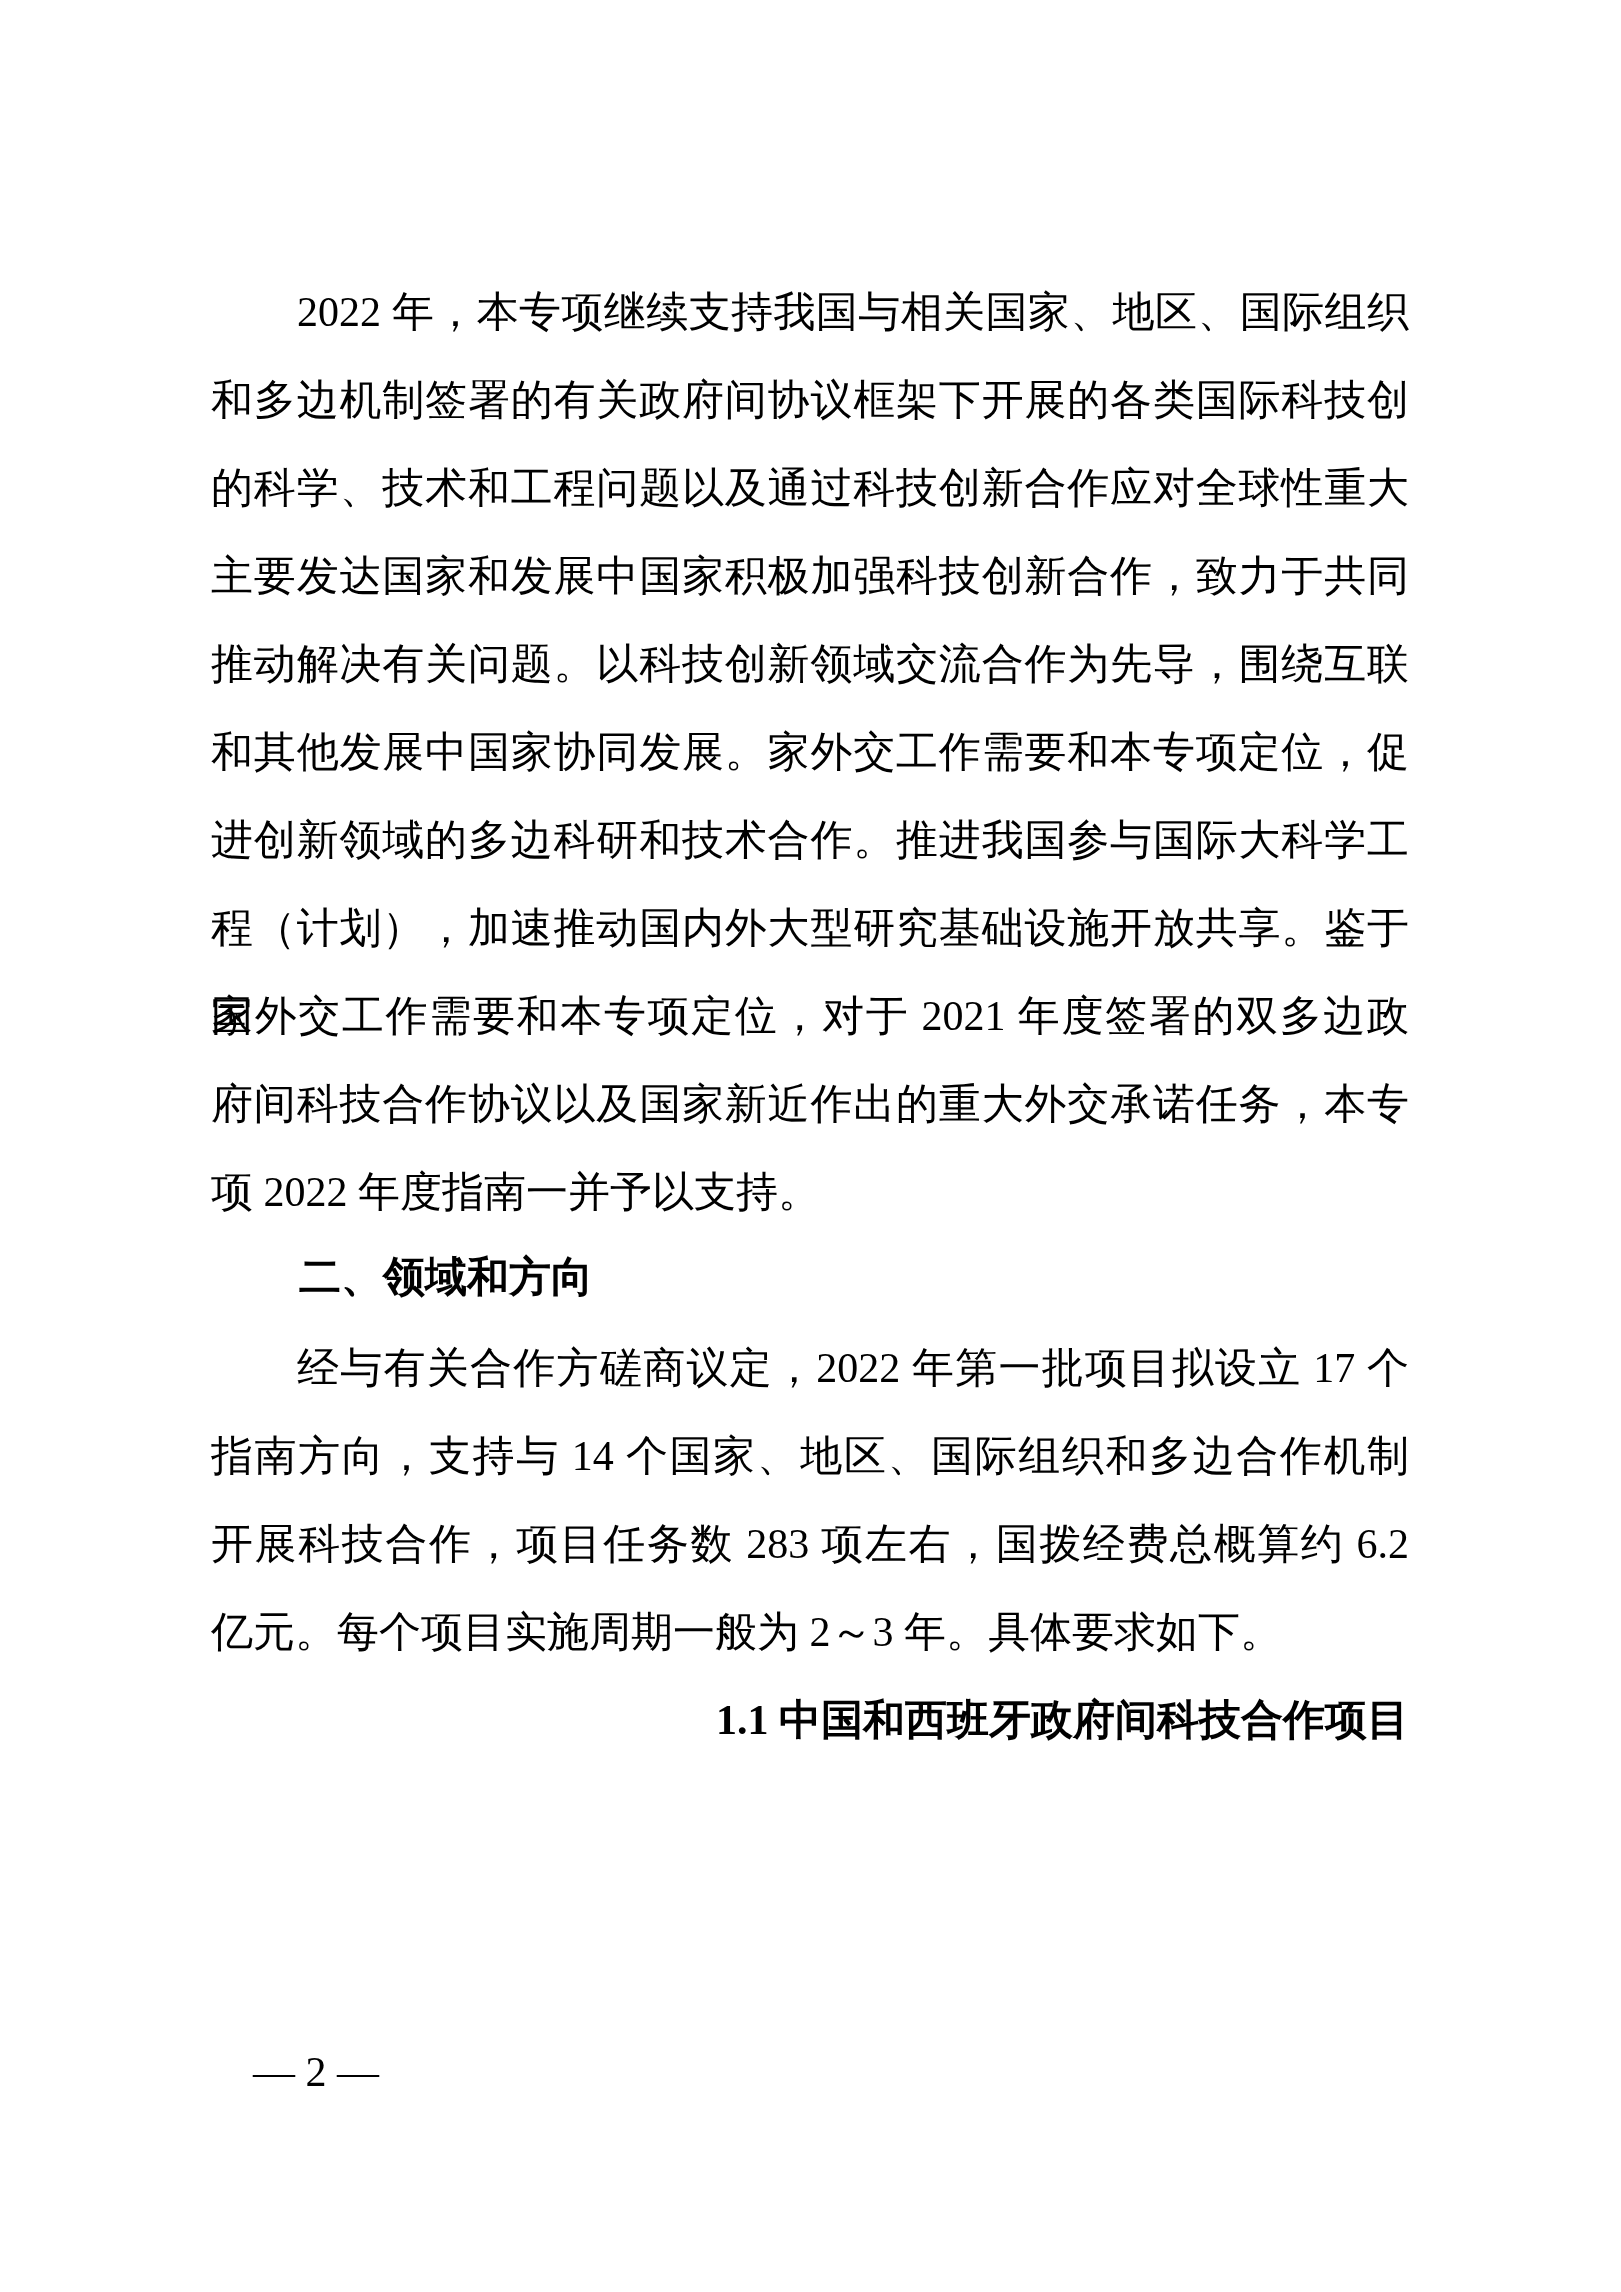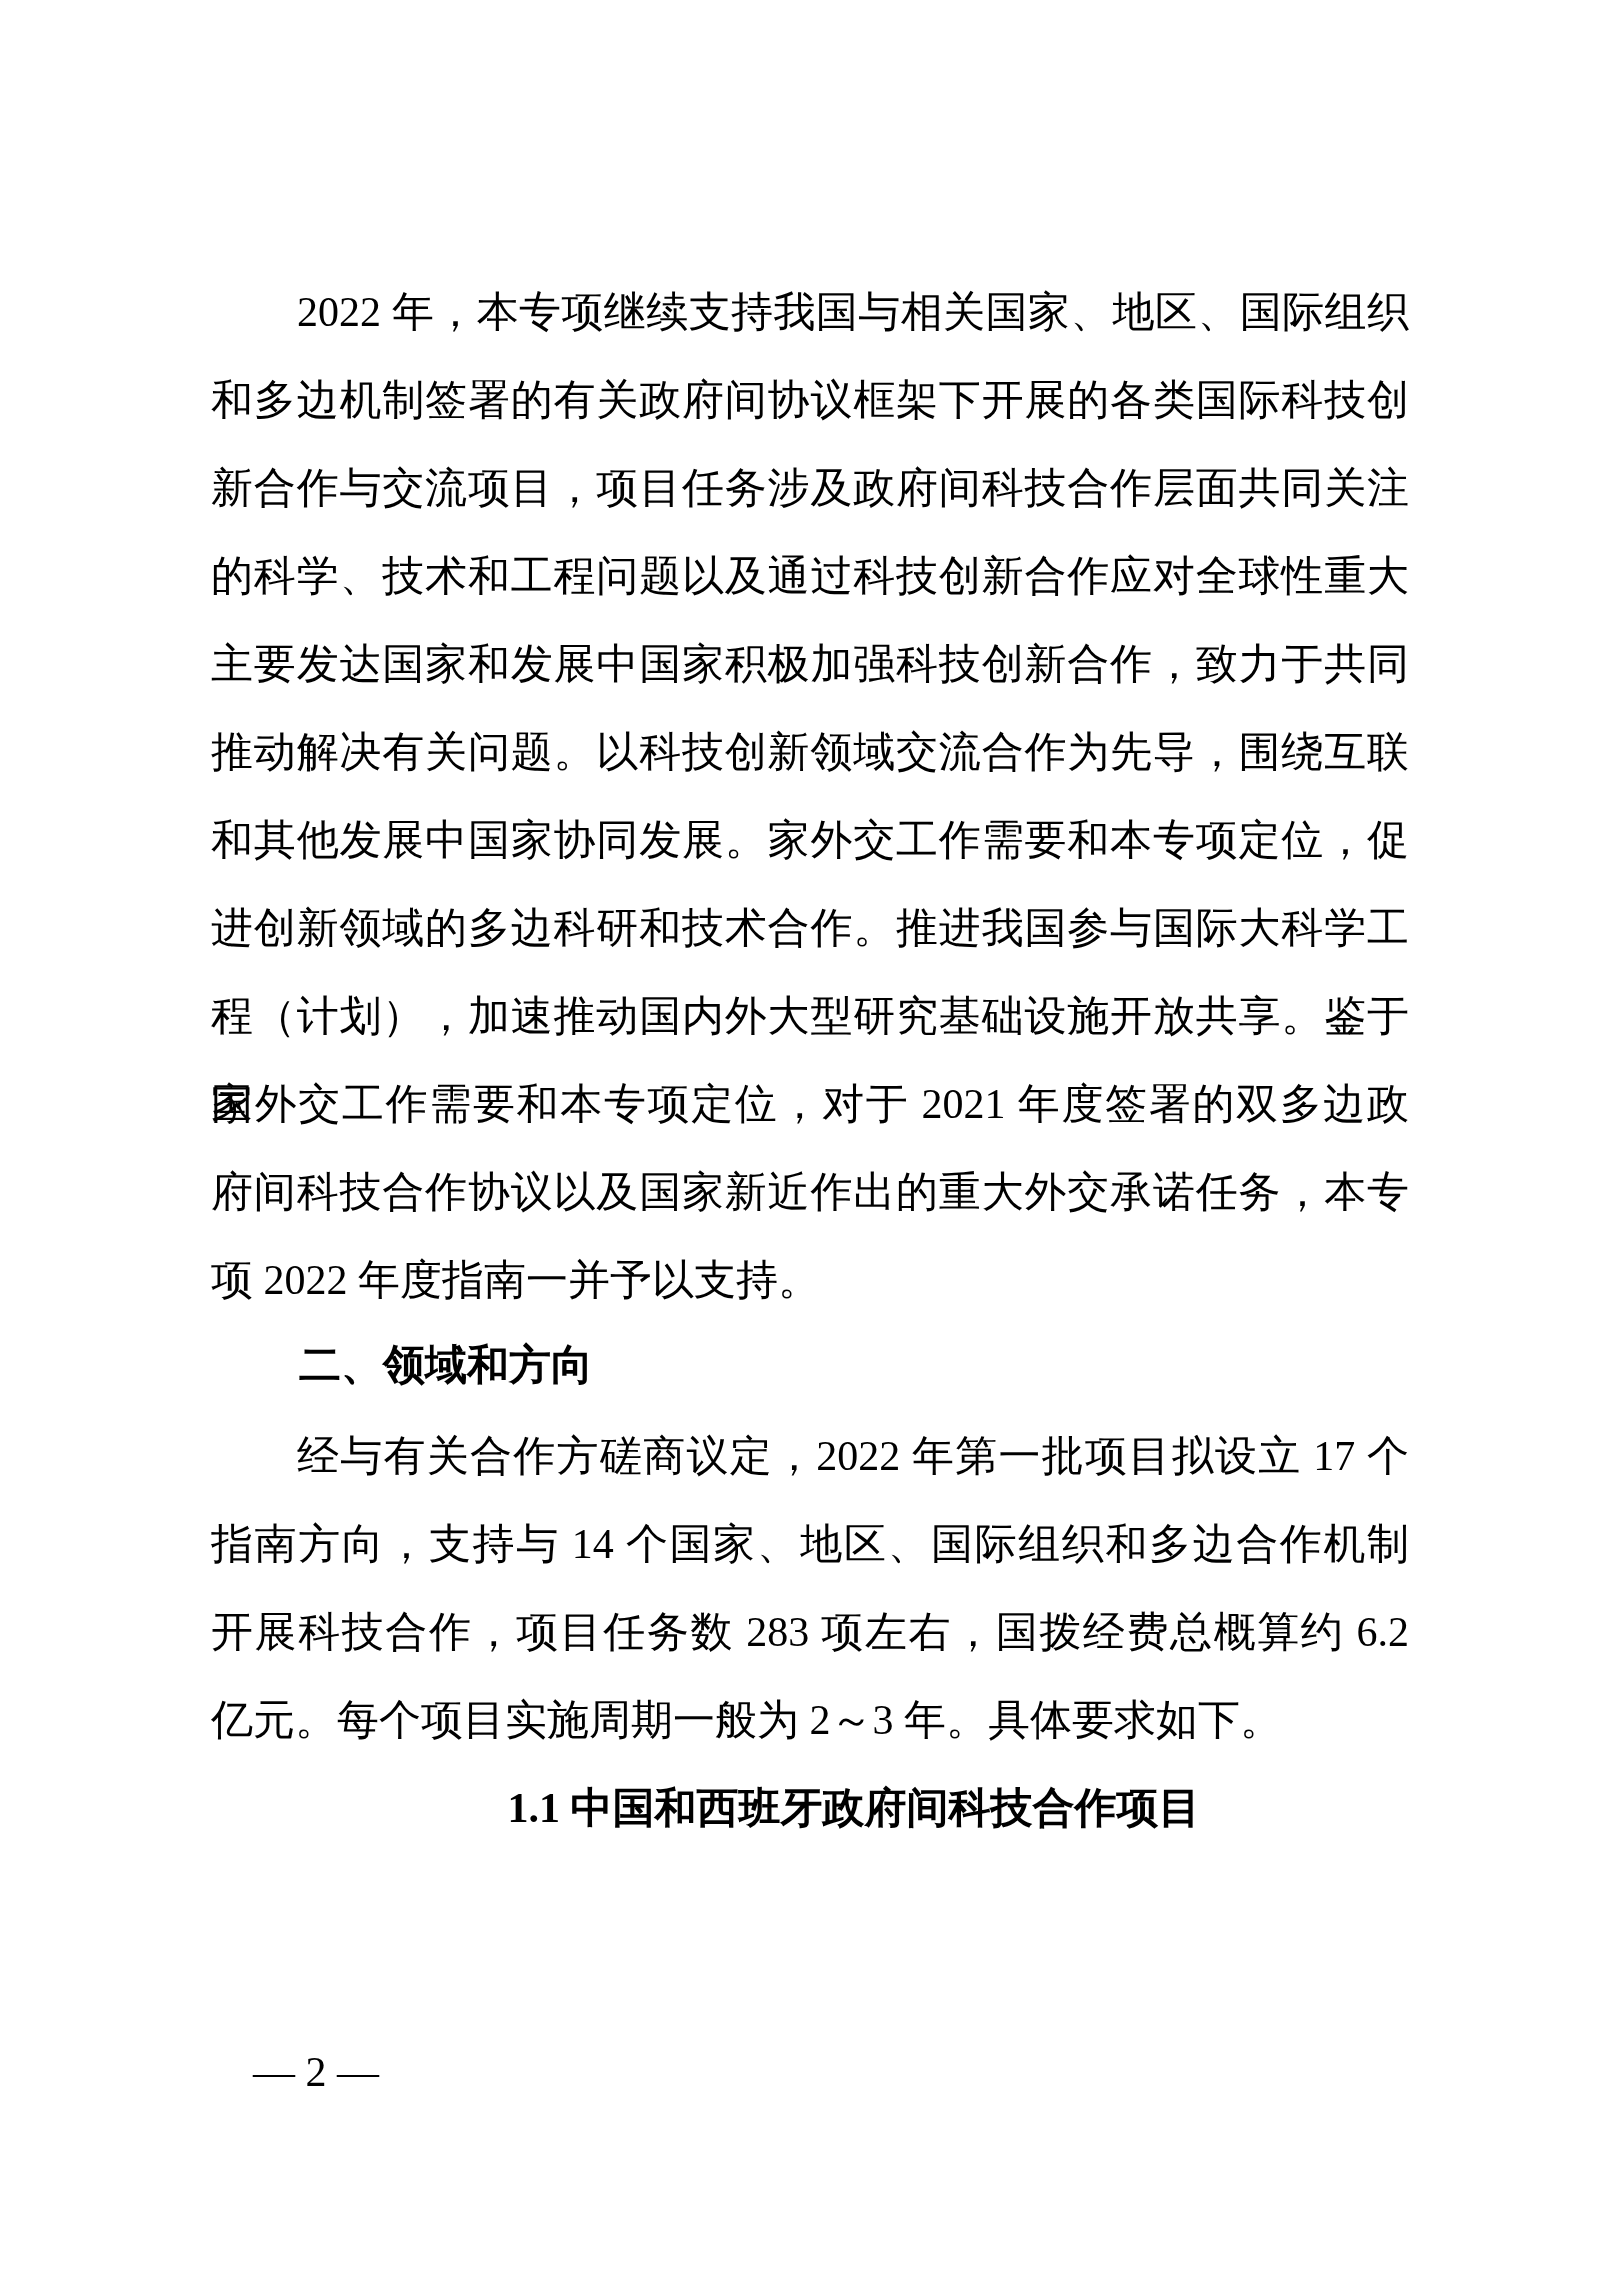--- a/index.html
+++ b/index.html
@@ -41,40 +41,39 @@
   }
   .heading-h2 {
     font-family: Liberation Mono, monospace;
     font-weight: 700;
     text-indent: 88px;
     text-align: left;
   }
   .heading-h3 {
     font-weight: 700;
     text-indent: 88px;
-    text-align: center;
+    text-align: right;
   }
   .footer {
     position: absolute;
     left: 253px;
     top: 2029px;
     font-size: 42px;
     line-height: 87px;
     color: #000000;
   }
 </style>
 </head>
 <body>
 
 <div class="page">
   <main class="content">
 
     <p class="line justify indent">2022 年，本专项继续支持我国与相关国家、地区、国际组织</p>
     <p class="line justify">和多边机制签署的有关政府间协议框架下开展的各类国际科技创</p>
-    <p class="line justify">新合作与交流项目，项目任务涉及政府间科技合作层面共同关注</p>
     <p class="line justify">的科学、技术和工程问题以及通过科技创新合作应对全球性重大</p>
     <p class="line justify">主要发达国家和发展中国家积极加强科技创新合作，致力于共同</p>
     <p class="line justify">推动解决有关问题。以科技创新领域交流合作为先导，围绕互联</p>
     <p class="line justify">和其他发展中国家协同发展。家外交工作需要和本专项定位，促</p>
     <p class="line justify">进创新领域的多边科研和技术合作。推进我国参与国际大科学工</p>
     <p class="line justify">程（计划），加速推动国内外大型研究基础设施开放共享。鉴于国</p>
     <p class="line justify">家外交工作需要和本专项定位，对于 2021 年度签署的双多边政</p>
     <p class="line justify">府间科技合作协议以及国家新近作出的重大外交承诺任务，本专</p>
     <p class="line">项 2022 年度指南一并予以支持。</p>
 

